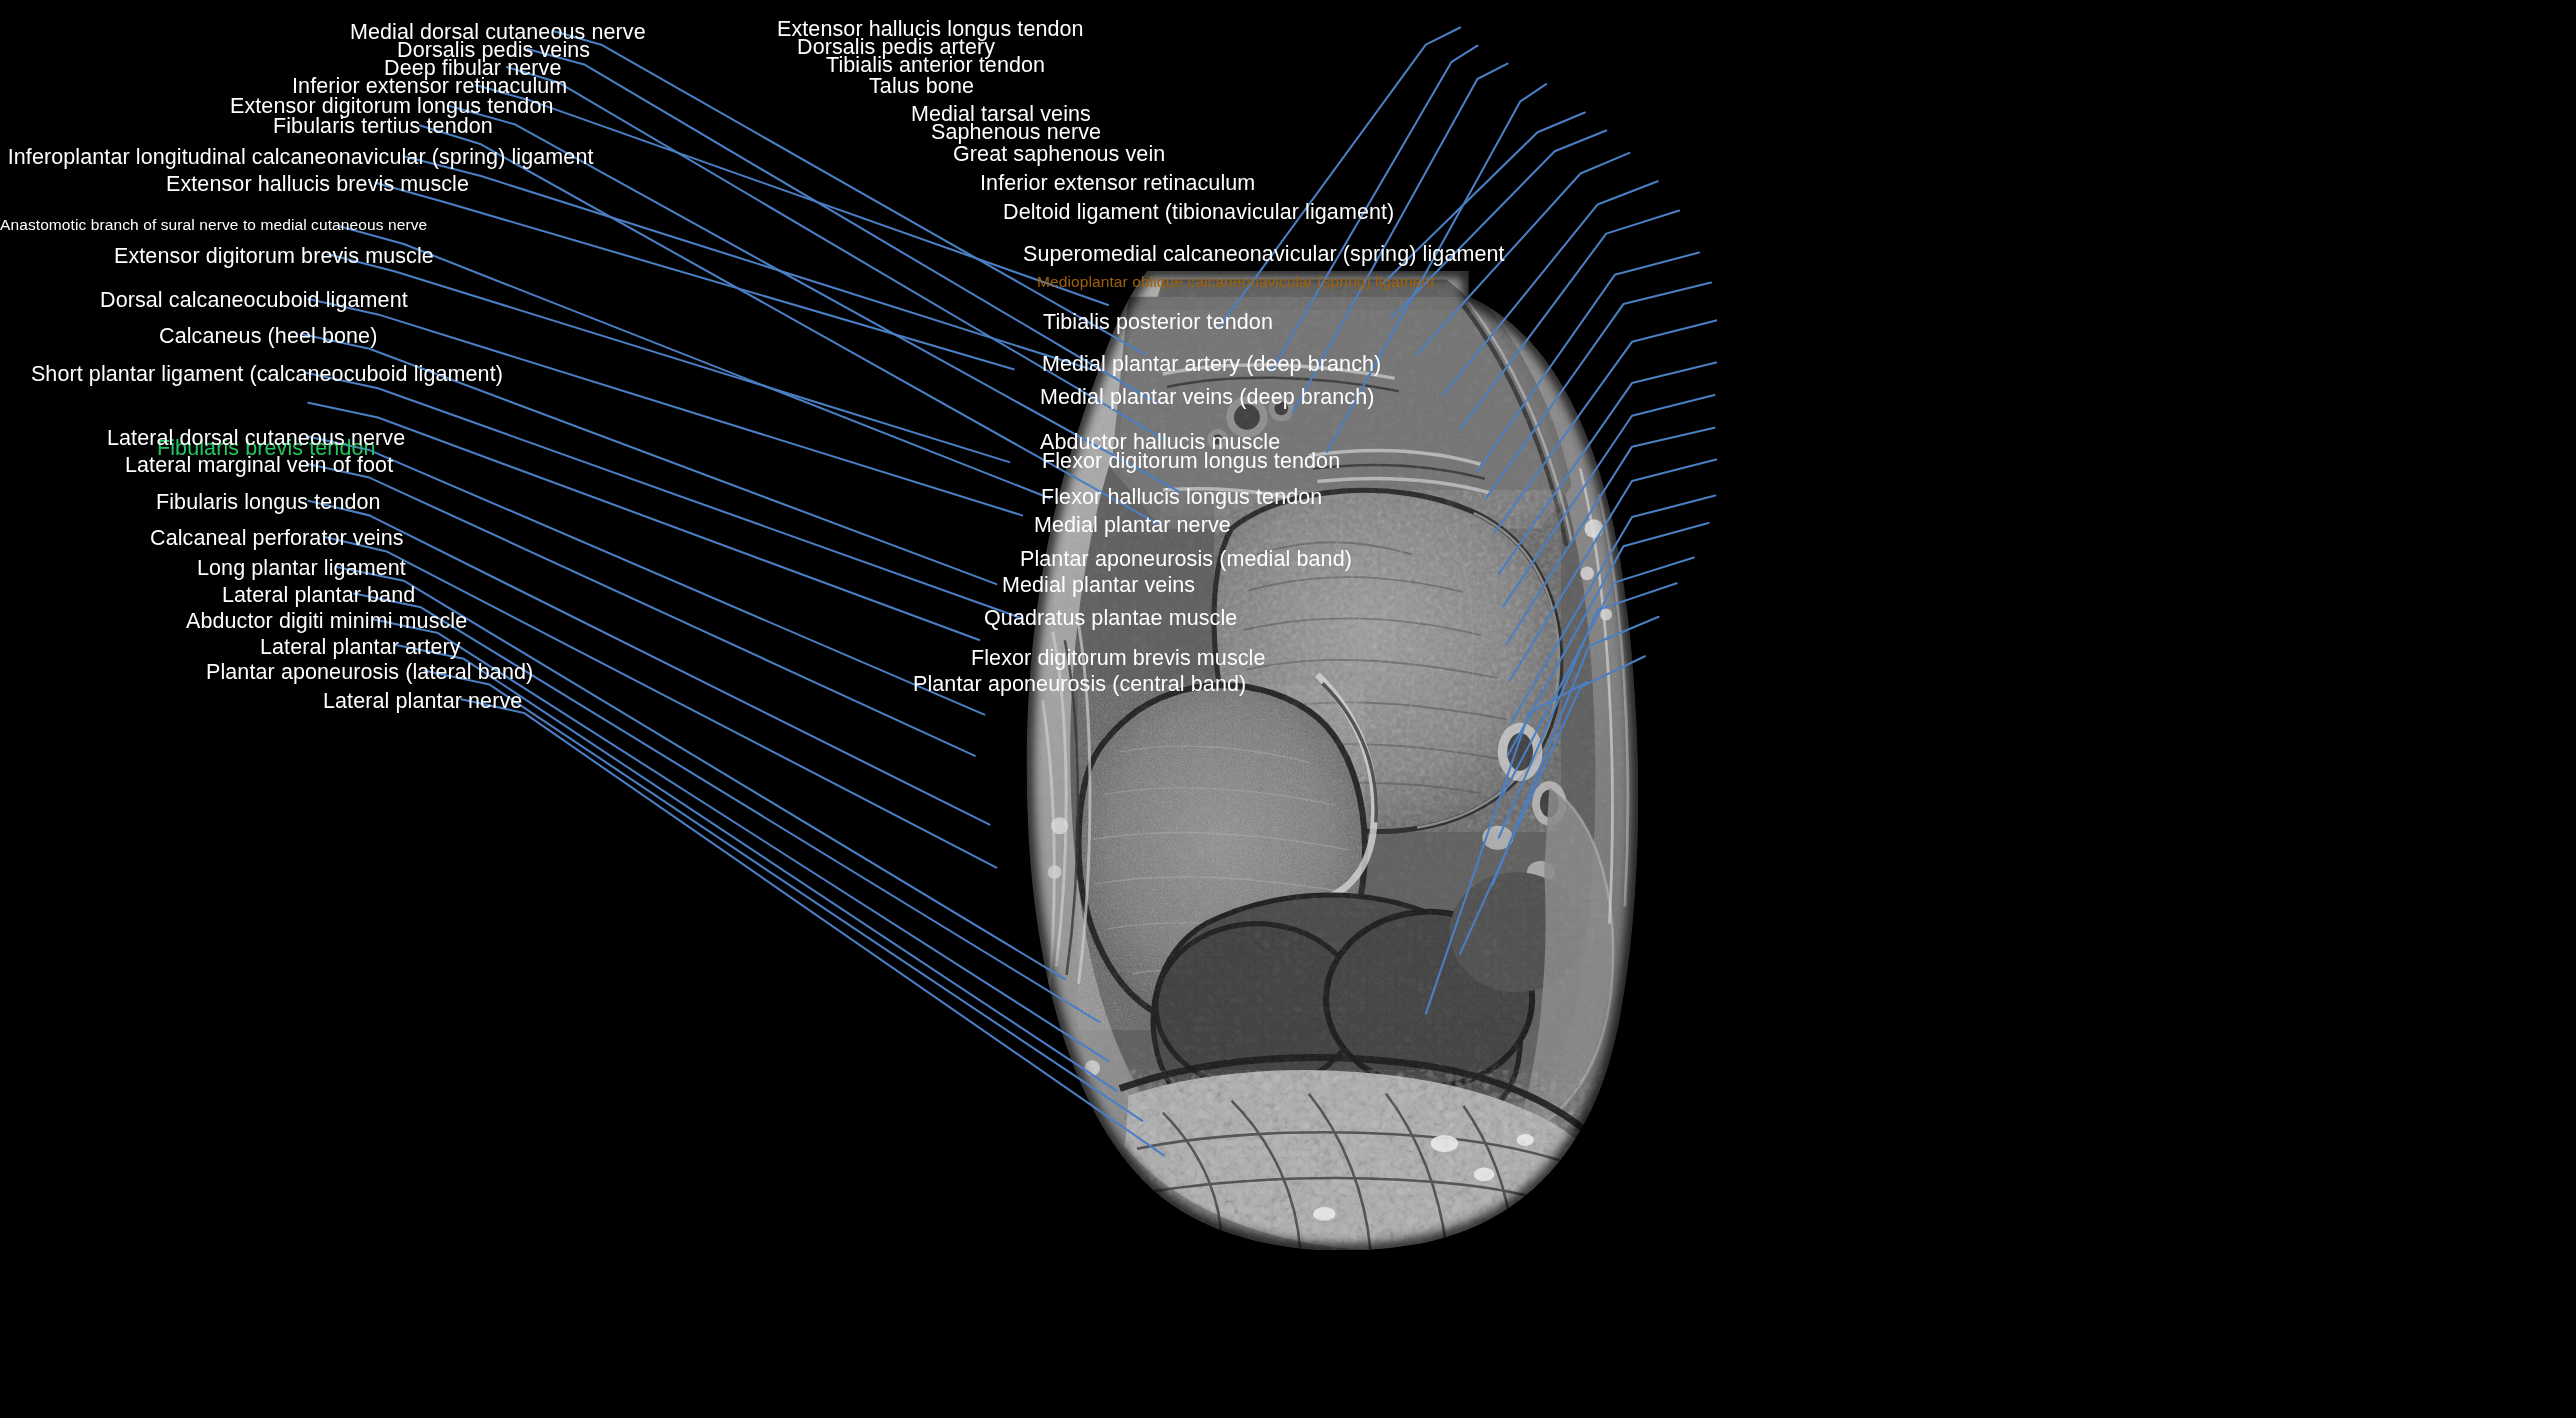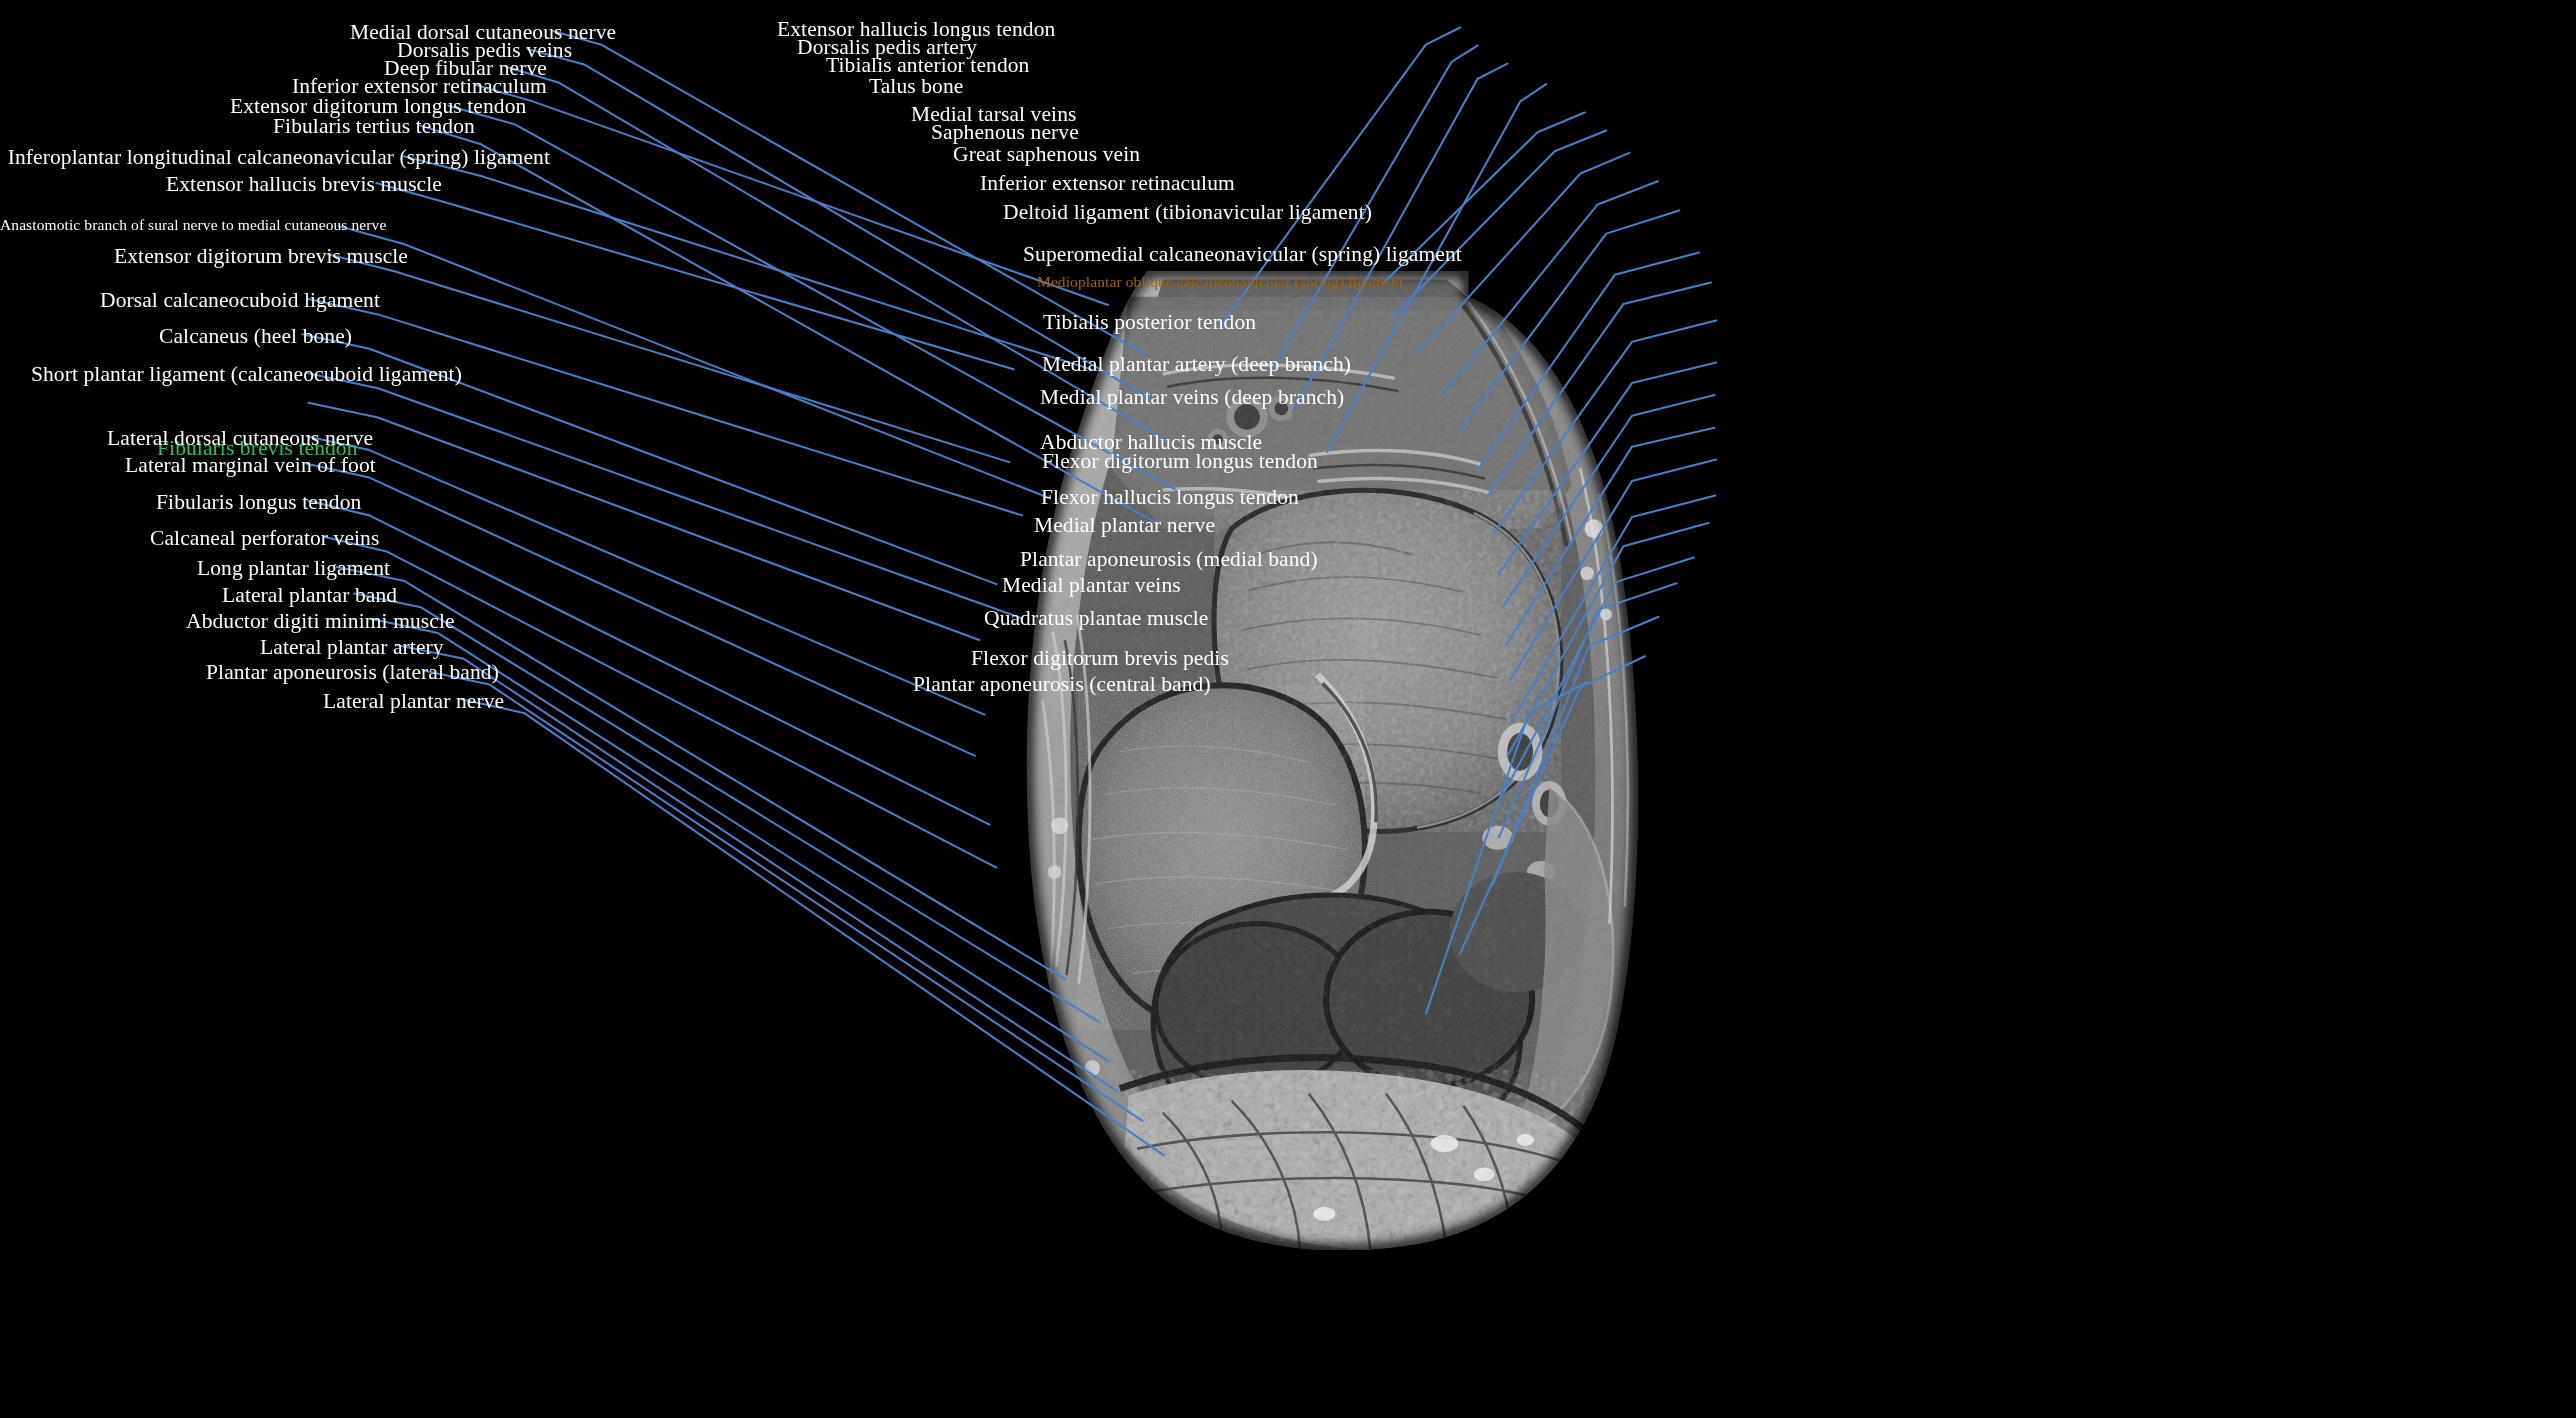--- a/index.html
+++ b/index.html
@@ -1,21 +1,21 @@
 <!DOCTYPE html>
 <html style="font-size:13.7px"><head>
 <meta charset="utf-8">
 <style>
   html,body{margin:0;padding:0;background:#000;}
   #root{
     position:relative;
     width:2576px;height:1419px;
     background:#000;
     overflow:hidden;
-    font-family:Liberation Serif, serif;
+    font-family:Liberation Sans, sans-serif;
   }
   
   #scan-wrap{
     position:absolute;
     left:948px;top:271px;
     width:713px;height:979px;
   }
   #scan-svg{display:block;width:100%;height:100%;}
 
   
@@ -407,18 +407,18 @@
       <div class="lbl right" style="left: 1043px; top: 311px; color: rgb(255, 255, 255);">Tibialis posterior tendon</div>
       <div class="lbl right" style="left: 1042px; top: 353px; color: rgb(255, 255, 255);">Medial plantar artery (deep branch)</div>
       <div class="lbl right" style="left: 1040px; top: 386px; color: rgb(255, 255, 255);">Medial plantar veins (deep branch)</div>
       <div class="lbl right" style="left: 1040px; top: 418px; color: rgb(255, 255, 255); margin-top: 13px;">Abductor hallucis muscle</div>
       <div class="lbl right" style="left: 1042px; top: 450px; color: rgb(255, 255, 255);">Flexor digitorum longus tendon</div>
       <div class="lbl right" style="left: 1041px; top: 486px; color: rgb(255, 255, 255);">Flexor hallucis longus tendon</div>
       <div class="lbl right" style="left: 1034px; top: 514px; color: rgb(255, 255, 255);">Medial plantar nerve</div>
       <div class="lbl right" style="left: 1020px; top: 548px; color: rgb(255, 255, 255);">Plantar aponeurosis (medial band)</div>
       <div class="lbl right" style="left: 1002px; top: 574px; color: rgb(255, 255, 255);">Medial plantar veins</div>
       <div class="lbl right" style="left: 984px; top: 607px; color: rgb(255, 255, 255);">Quadratus plantae muscle</div>
-      <div class="lbl right" style="left: 971px; top: 647px; color: rgb(255, 255, 255);">Flexor digitorum brevis pedis</div>
+      <div class="lbl right" style="left: 971px; top: 647px; color: rgb(255, 255, 255);">Flexor digitorum brevis muscle</div>
       <div class="lbl right" style="left: 913px; top: 673px; color: rgb(255, 255, 255);">Plantar aponeurosis (central band)</div>
     </div>
 
 </div>
 
 
 </body></html>

